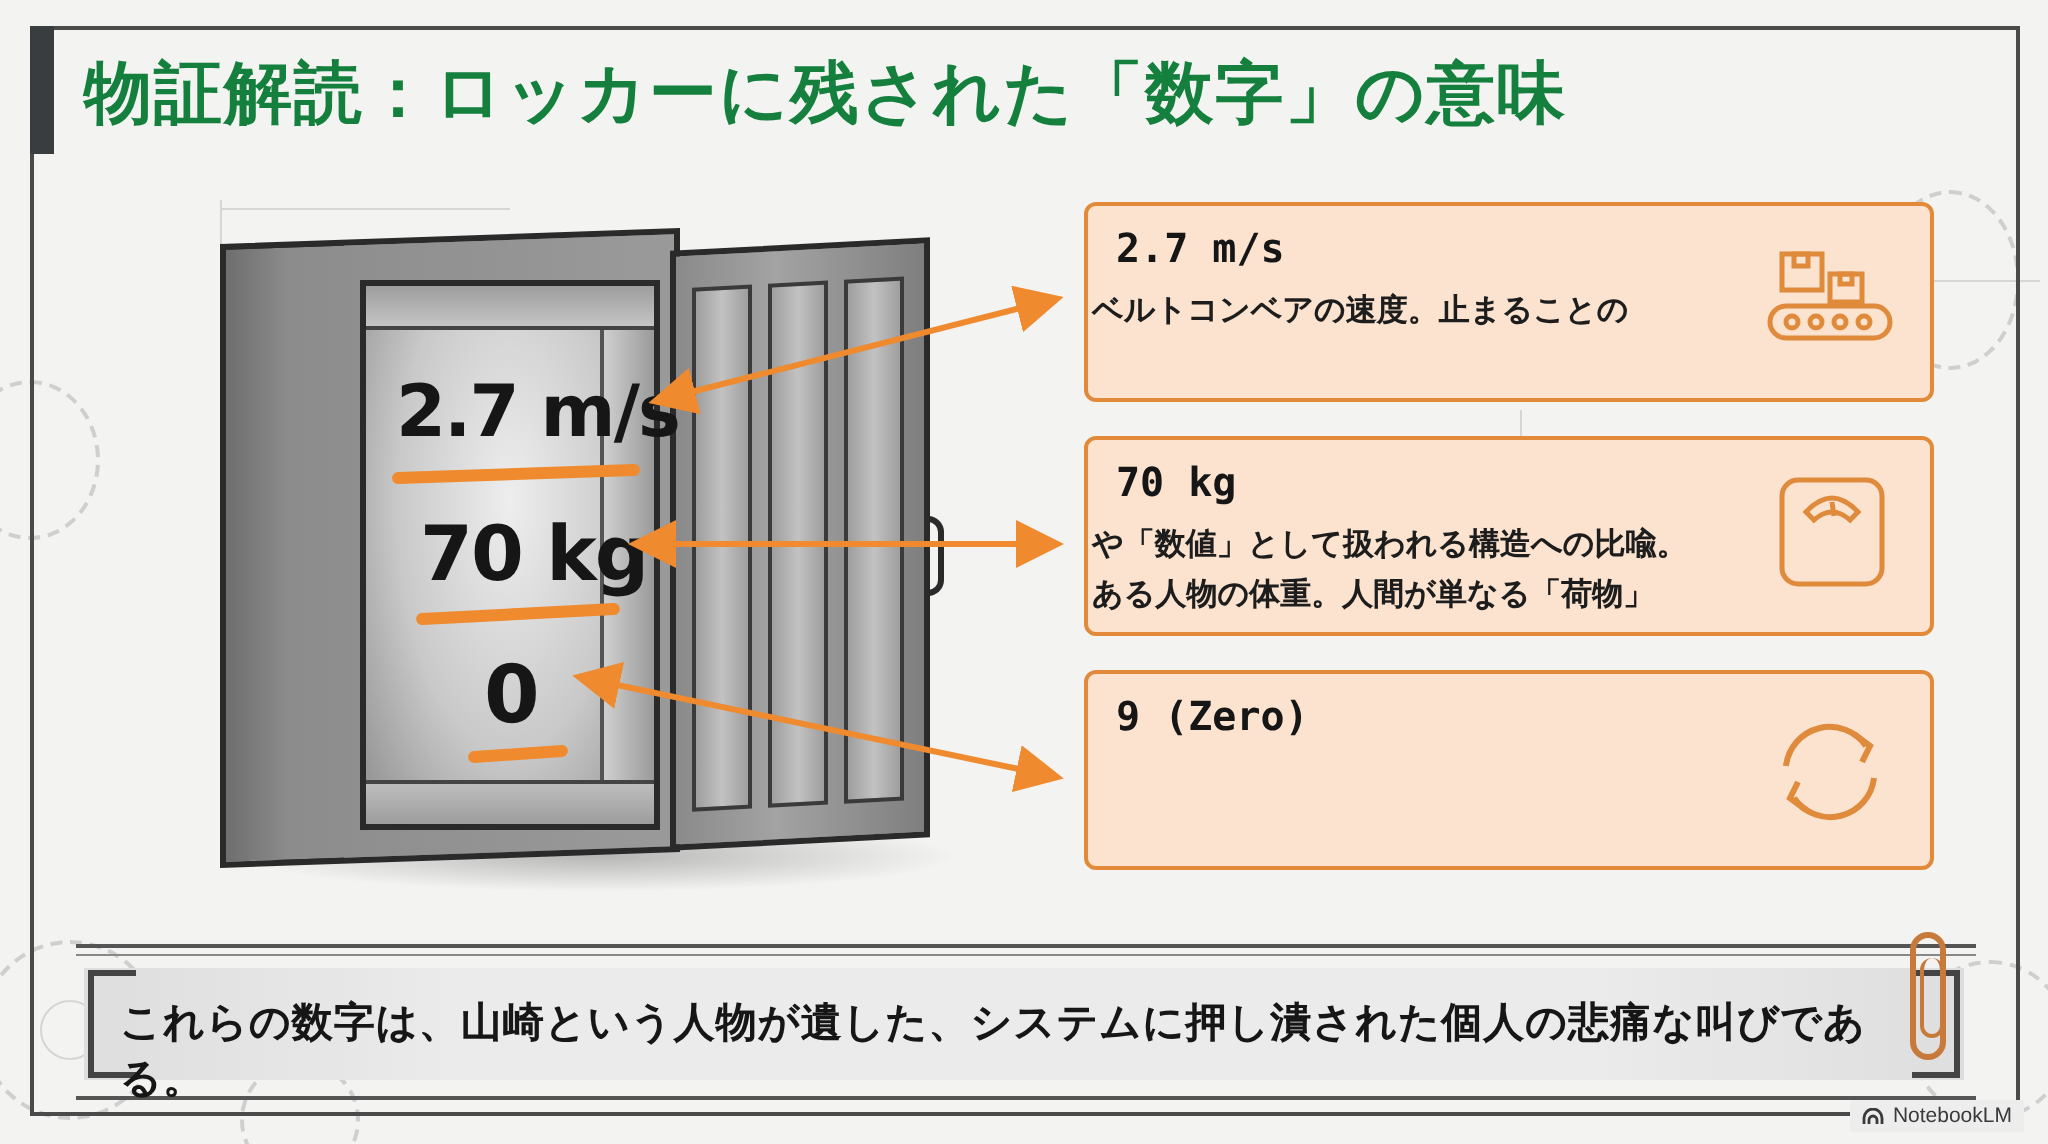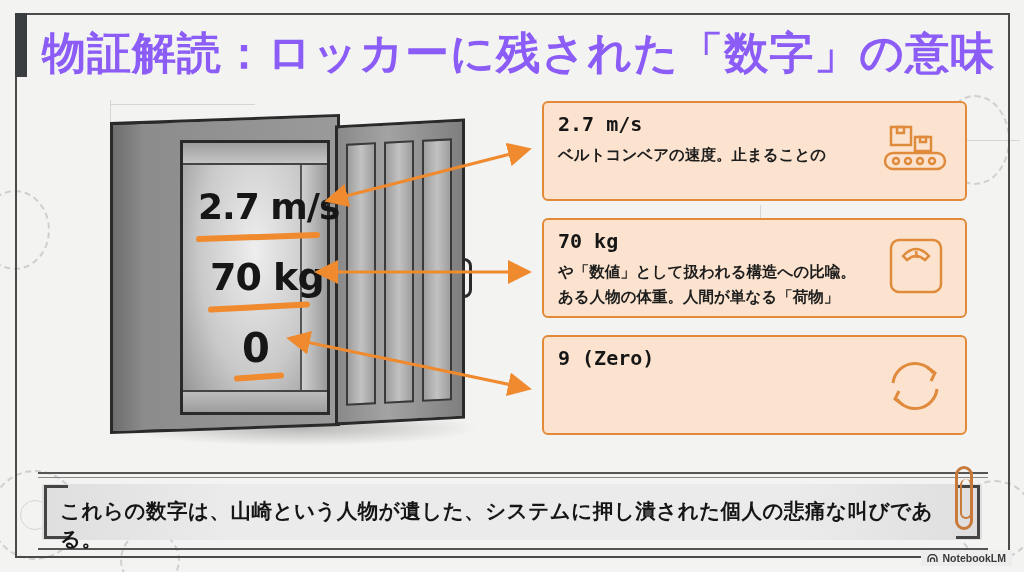--- a/index.html
+++ b/index.html
@@ -13,22 +13,22 @@
   .frame {
     position: absolute; left: 15px; top: 13px; width: 995px; height: 545px;
     border: 2px solid #4a4a4a;
   }
   .title-bar-accent {
     position: absolute; left: 15px; top: 13px; width: 12px; height: 64px;
     background: #3a3d40;
   }
   .title {
     position: absolute; left: 42px; top: 24px;
-    font-size: 44px; font-weight: bold; letter-spacing: 1px;
-    color: #8b5cf6;
+    font-size: 34px; font-weight: bold; letter-spacing: 1px;
+    color: #15803d;
     font-family: Liberation Serif, serif;
   }
   .bp-line { position: absolute; background: #d6d6d6; }
   .gear {
     position: absolute; border-radius: 50%;
     border: 2px dashed #cfcfcf;
   }
   .gear-inner {
     position: absolute; border-radius: 50%;
     border: 1.5px solid #d5d5d5;
@@ -100,21 +100,21 @@
     background: #fbe3cf;
     border: 2px solid #e28a3a;
     border-radius: 6px;
   }
   .card-title {
     position: absolute; left: 14px; top: 9px;
     font-family: "DejaVu Sans Mono", "Liberation Mono", monospace;
     font-size: 20px; font-weight: bold; color: #161616;
   }
   .card-desc {
-    position: absolute; left: 14px; top: 40px; width: 320px;
+    position: absolute; left: 2px; top: 40px; width: 320px;
     font-size: 15.5px; font-weight: bold; line-height: 25px; color: #1d1d1d;
   }
   .card-icon {
     position: absolute; right: 16px; top: 16px; width: 68px; height: 66px;
   }
 
   
   .arrows { position: absolute; left: 0; top: 0; width: 1024px; height: 572px; pointer-events: none; }
 
   
@@ -144,21 +144,21 @@
     border: 3px solid #c77a3a; border-radius: 10px;
   }
   .paperclip::after {
     content: ""; position: absolute; left: 2px; top: 10px; width: 8px; height: 38px;
     border: 2.5px solid #c77a3a; border-radius: 6px; border-top: none;
   }
   .brand {
     position: absolute; right: 12px; bottom: 6px;
     background: #ededed; padding: 2px 6px;
     font-size: 10.5px; color: #3a3a3a; font-family: "Liberation Sans", sans-serif;
-    display: flex; align-items: center; gap: 4px; font-weight: bold;
+    display: flex; align-items: center; gap: 4px;
   }
 </style>
 </head>
 <body>
 
 <div class="bp-line" style="left:110px;top:100px;width:1px;height:30px;"></div>
 <div class="bp-line" style="left:110px;top:104px;width:145px;height:1px;"></div>
 <div class="bp-line" style="left:760px;top:205px;width:1px;height:14px;"></div>
 <div class="bp-line" style="left:960px;top:140px;width:60px;height:1px;"></div>
 <div class="gear" style="left:940px;top:95px;width:70px;height:90px;"></div>

